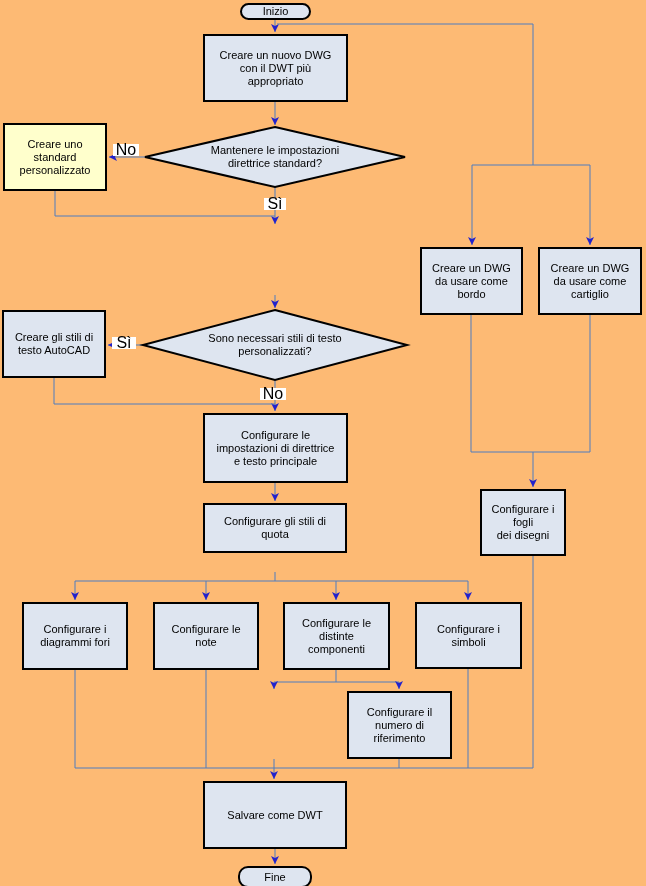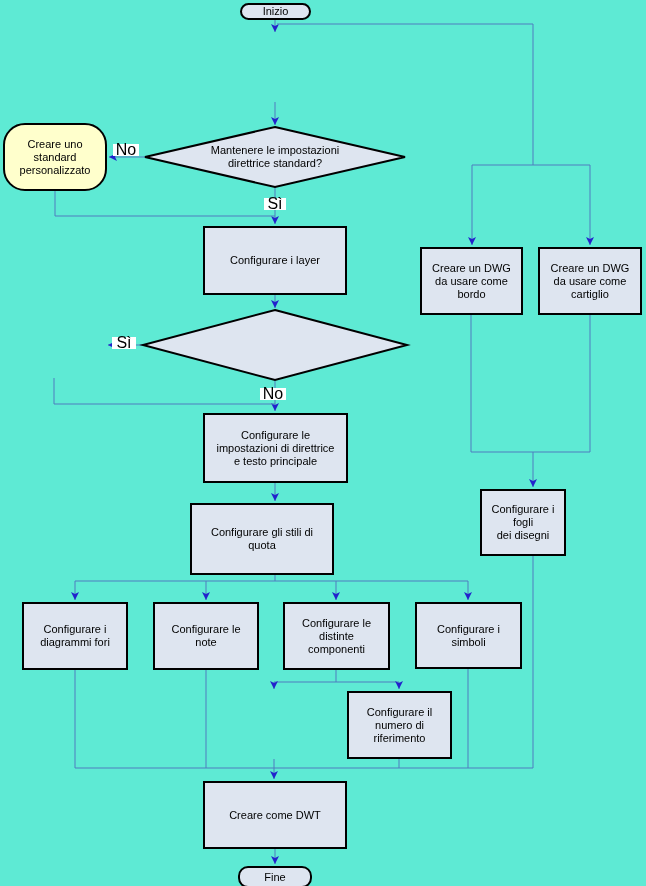--- a/index.html
+++ b/index.html
@@ -1,27 +1,27 @@
 <!DOCTYPE html>
 <html><head>
 <meta charset="utf-8">
 <style>
   html,body{margin:0;padding:0;background:#fff;}
   .stage{
-    position:relative;width:646px;height:886px;background:#5eead4;
+    position:relative;width:646px;height:886px;background:#fdba74;
     font-family:"Liberation Sans",sans-serif;color:#000;overflow:hidden;
   }
   svg.wires{position:absolute;left:0;top:0;}
   .node{
     position:absolute;box-sizing:border-box;
     display:flex;align-items:center;justify-content:center;
     text-align:center;font-size:11px;line-height:13px;white-space:pre-line;
     background:#dee5f0;border:2px solid #000;padding:1px 2px;
   }
-  .node.hl{background:#ffffcc;border-radius:22px;}
+  .node.hl{background:#ffffcc;}
   .node.cap{border-radius:10px;border-width:2px;}
   .dlabel{
     position:absolute;box-sizing:border-box;
     display:flex;align-items:center;justify-content:center;
     text-align:center;font-size:11px;line-height:13px;white-space:pre-line;
   }
   .elabel{
     position:absolute;font-size:16px;line-height:12px;
     background:#ffffff;text-align:center;padding:0 1px;
   }
@@ -74,58 +74,64 @@
       <path d="M75 768 H533"></path>
       <path d="M274 759 V779" marker-end="url(#arw)"></path>
       <path d="M275 849 V864" marker-end="url(#arw)"></path>
     </g>
     <polygon points="275,127 405,157 275,187 145,157" fill="#dee5f0" stroke="#000" stroke-width="2"></polygon>
     <polygon points="275,310 407,345 275,380 143,345" fill="#dee5f0" stroke="#000" stroke-width="2"></polygon>
   </svg>
 
   <div class="node cap" style="left:240px;top:3px;width:71px;height:17px">Inizio</div>
 
+  <div class="node" style="left:203px;top:34px;width:145px;height:68px">Creare un nuovo DWG
+con il DWT più
+appropriato</div>
 
   <div class="node hl" style="left:3px;top:123px;width:104px;height:68px">Creare uno
 standard
 personalizzato</div>
 
   <div class="dlabel" style="left:162px;top:136px;width:226px;height:42px">Mantenere le impostazioni
 direttrice standard?</div>
 
-  <div class="node" style="left:203px;top:226px;width:144px;height:69px">Configurare i layer</div>
 
+  <div class="dlabel" style="left:150px;top:323px;width:250px;height:44px">Sono necessari stili di testo
+personalizzati?</div>
 
+  <div class="node" style="left:2px;top:310px;width:104px;height:68px">Creare gli stili di
+testo AutoCAD</div>
 
   <div class="node" style="left:203px;top:413px;width:145px;height:70px">Configurare le
 impostazioni di direttrice
 e testo principale</div>
 
-  <div class="node" style="left:190px;top:503px;width:144px;height:72px">Configurare gli stili di
+  <div class="node" style="left:203px;top:503px;width:144px;height:50px">Configurare gli stili di
 quota</div>
 
   <div class="node" style="left:22px;top:602px;width:106px;height:68px">Configurare i
 diagrammi fori</div>
 
   <div class="node" style="left:153px;top:602px;width:106px;height:68px">Configurare le
 note</div>
 
   <div class="node" style="left:283px;top:602px;width:107px;height:68px">Configurare le
 distinte
 componenti</div>
 
   <div class="node" style="left:415px;top:602px;width:107px;height:67px">Configurare i
 simboli</div>
 
 
   <div class="node" style="left:347px;top:691px;width:105px;height:68px">Configurare il
 numero di
 riferimento</div>
 
-  <div class="node" style="left:203px;top:781px;width:144px;height:68px">Creare come DWT</div>
+  <div class="node" style="left:203px;top:781px;width:144px;height:68px">Salvare come DWT</div>
 
   <div class="node cap" style="left:238px;top:866px;width:74px;height:22px">Fine</div>
 
   <div class="node" style="left:420px;top:247px;width:103px;height:68px">Creare un DWG
 da usare come
 bordo</div>
 
   <div class="node" style="left:538px;top:247px;width:104px;height:68px">Creare un DWG
 da usare come
 cartiglio</div>

